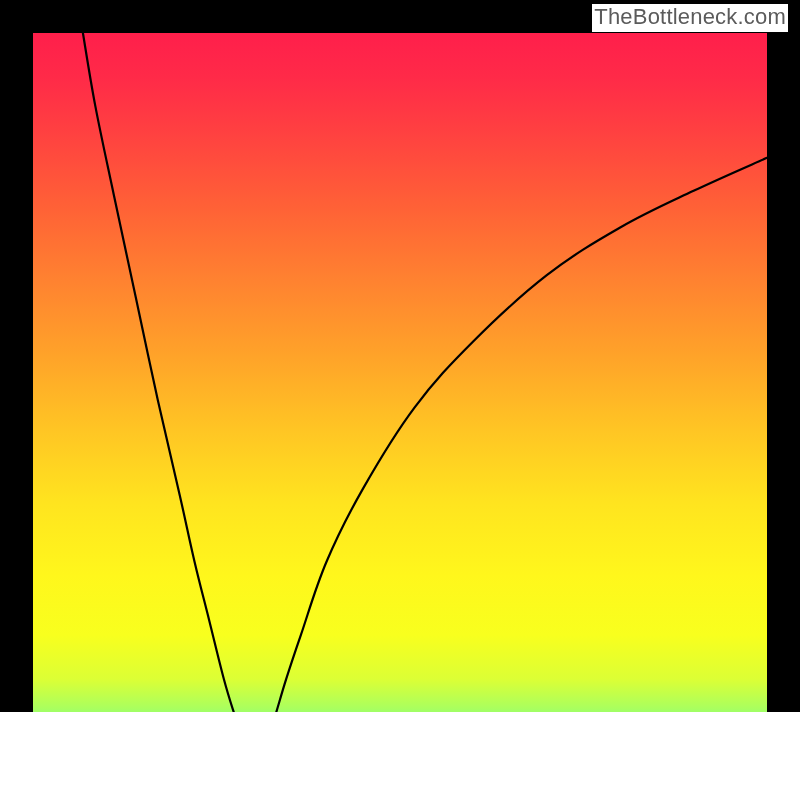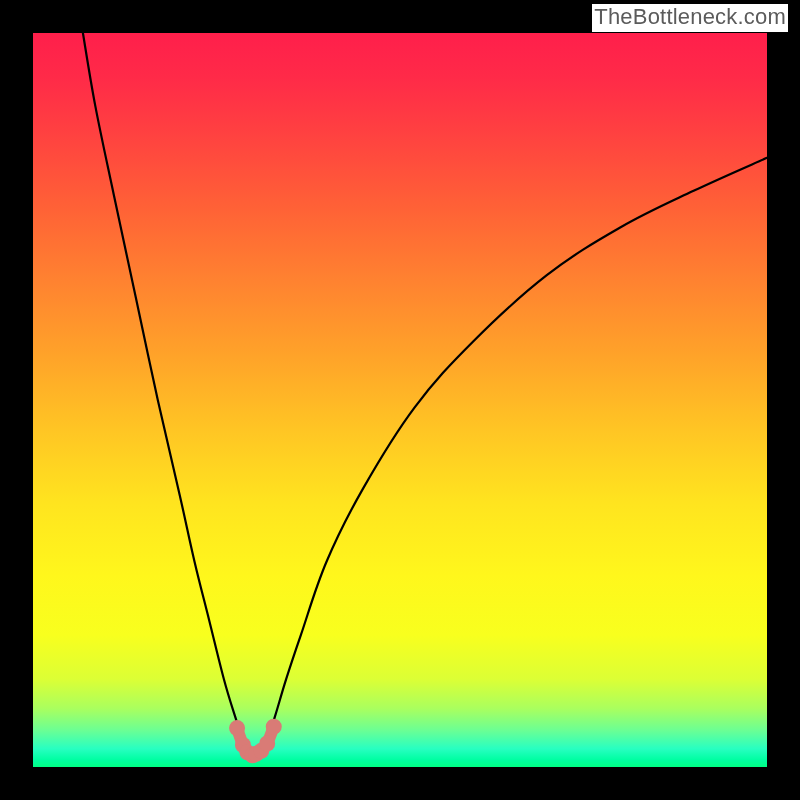--- a/index.html
+++ b/index.html
@@ -4,21 +4,21 @@
 <style>
   body {
     margin: 0;
     padding: 0;
     background: #fff;
     font-family: Arial, Helvetica, sans-serif;
   }
   .stage {
     position: relative;
     width: 800px;
-    height: 800px;
+    height: 712px;
     background: #000;
     overflow: hidden;
   }
   .watermark {
     position: absolute;
     top: 4px;
     right: 12px;
     color: #5b5b5b;
     background: #fff;
     font-size: 22px;

